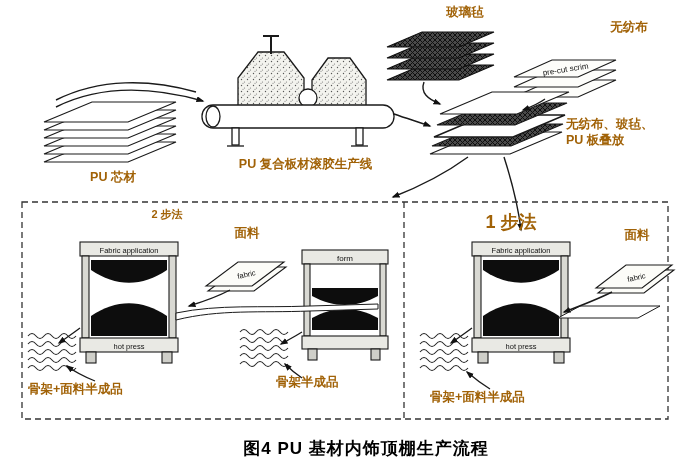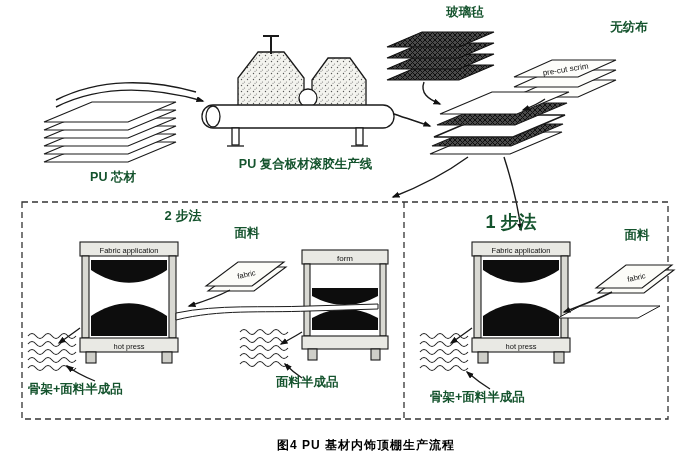--- a/index.html
+++ b/index.html
@@ -9,31 +9,31 @@
     background:#ffffff;
     font-family:"Liberation Sans","DejaVu Sans",sans-serif;
     color:#111;
     overflow:hidden;
   }
   .screen svg{position:absolute;left:0;top:0;}
   .lbl{
     position:absolute;
     font-size:12.5px;
     font-weight:700;
-    color:#14532d;
+    color:#a16207;
     line-height:1.25;
     white-space:nowrap;
   }
   .lbl.center{text-align:center;}
   .lbl.pre{white-space:pre-line;}
   .caption{
     position:absolute;
     left:0;right:0;top:437px;
     text-align:center;
-    font-size:12px;
+    font-size:17px;
     font-weight:700;
     letter-spacing:1px;
     color:#000;
     padding-left:40px;
   }
   svg text{
     font-family:"Liberation Sans","DejaVu Sans",sans-serif;
     fill:#111;
   }
 </style>
@@ -199,30 +199,32 @@
   </svg>
 
   <span class="lbl center" style="left:218px;top:157px;width:175px;">PU 复合板材滚胶生产线</span>
 
   <span class="lbl center" style="left:58px;top:170px;width:110px;">PU 芯材</span>
 
   <span class="lbl center" style="left:430px;top:5px;width:70px;">玻璃毡</span>
 
   <span class="lbl center" style="left:594px;top:20px;width:70px;text-align:center;">无纺布</span>
 
-
-  <span class="lbl center" style="left:148px;top:208px;width:70px;font-size:13px;">2 步法</span>
+  <span class="lbl pre" style="left:566px;top:117px;width:110px;">无纺布、玻毡、
+PU 板叠放</span>
+
+  <span class="lbl center" style="left:132px;top:208px;width:70px;font-size:11px;">2 步法</span>
 
   <span class="lbl center" style="left:476px;top:211px;width:70px;font-size:18px;">1 步法</span>
 
   <span class="lbl center" style="left:222px;top:226px;width:50px;">面料</span>
 
   <span class="lbl center" style="left:612px;top:228px;width:50px;">面料</span>
 
   <span class="lbl" style="left:28px;top:382px;">骨架+面料半成品</span>
 
-  <span class="lbl" style="left:276px;top:375px;">面料半成品</span>
+  <span class="lbl" style="left:276px;top:375px;">骨架半成品</span>
 
   <span class="lbl" style="left:430px;top:390px;">骨架+面料半成品</span>
 
   <div class="caption">图4  PU 基材内饰顶棚生产流程</div>
 
 </div>
 
 </body></html>

